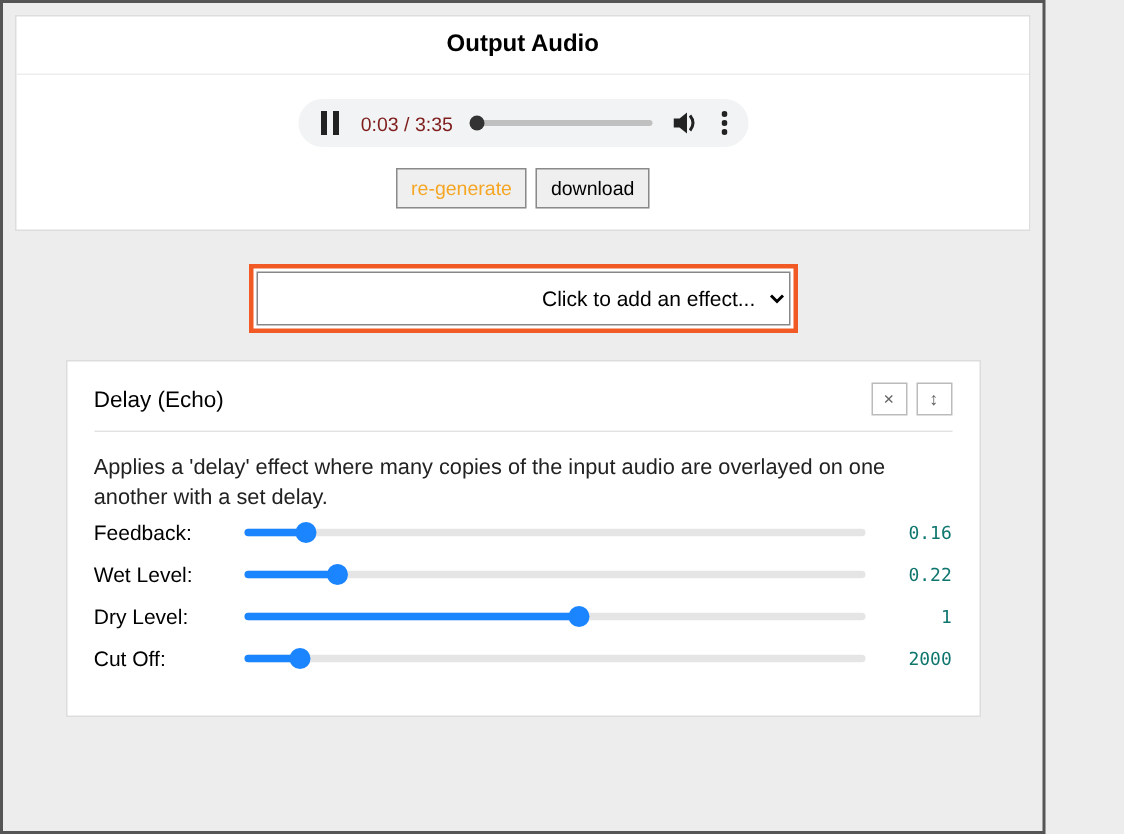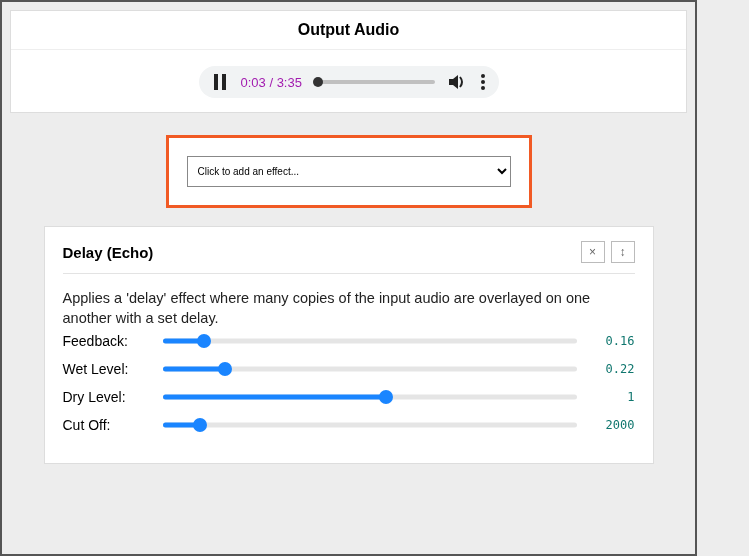--- a/index.html
+++ b/index.html
@@ -42,21 +42,21 @@
     gap: 14px;
     width: 300px;
     justify-content: space-between;
   }
   .play-pause {
     display: inline-flex;
     cursor: pointer;
   }
   .time-text {
     font-size: 13px;
-    color: #a21caf;
+    color: #7f1d1d;
     white-space: nowrap;
   }
   .progress-track {
     flex: 1;
     height: 4px;
     background: #c0c0c0;
     border-radius: 2px;
     position: relative;
     min-width: 80px;
   }
@@ -98,43 +98,44 @@
   .effect-select-wrap {
     margin: 22px auto 18px auto;
     width: 366px;
     border: 3px solid #f15a24;
     background: #fff;
     display: flex;
   }
   .effect-select {
     width: 100%;
     border: 1px solid #888;
-    margin: 18px;
+    margin: 2px;
     padding: 8px 6px;
-    font-size: 10px;
+    font-size: 14px;
     font-family: inherit;
     background: #fff;
+    text-align: right;
   }
   .effect-card {
     background: #fff;
     width: 610px;
     margin: 0 auto;
     border: 1px solid #ddd;
     padding: 14px 18px 18px 18px;
   }
   .effect-card-head {
     display: flex;
     align-items: center;
     justify-content: space-between;
     border-bottom: 1px solid #e3e3e3;
     padding-bottom: 10px;
     margin-bottom: 14px;
   }
   .effect-title {
-    font-weight: bold;
+    font-weight: normal;
     font-size: 15px;
   }
   .head-btns { display: flex; gap: 6px; }
   .icon-btn {
     width: 24px;
     height: 22px;
     border: 1px solid #bbb;
     background: #fff;
     display: inline-flex;
     align-items: center;
@@ -231,20 +232,24 @@
         </span>
         <span class="menu-dots">
           <svg width="4" height="16" viewBox="0 0 4 16">
               <circle cx="2" cy="2" r="2" fill="#222"></circle>
               <circle cx="2" cy="8" r="2" fill="#222"></circle>
               <circle cx="2" cy="14" r="2" fill="#222"></circle>
             </svg>
         </span>
       </div>
 
+      <div class="action-row">
+        <button class="btn regen">re-generate</button>
+        <button class="btn">download</button>
+      </div>
     </div>
   </div>
 
   <div class="effect-select-wrap">
     <select class="effect-select">
       <option>Click to add an effect...</option>
     </select>
   </div>
 
   <div class="effect-card">

